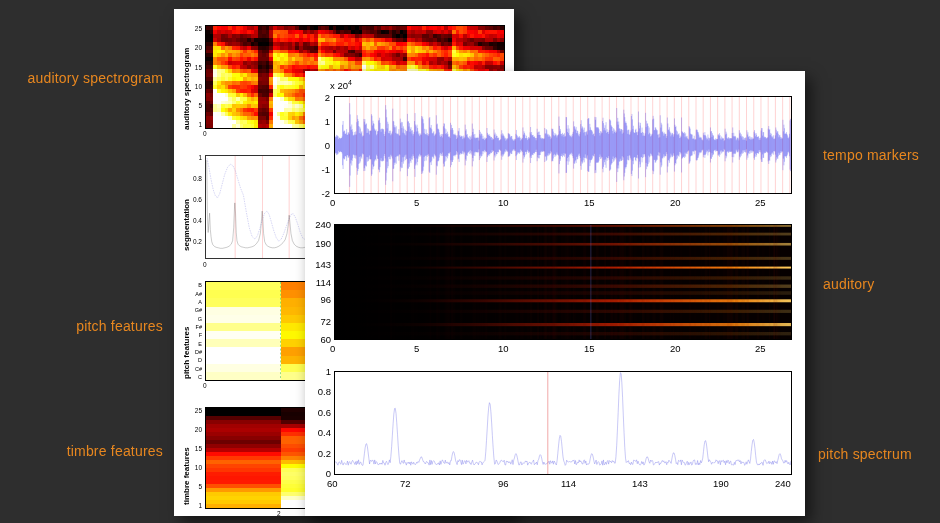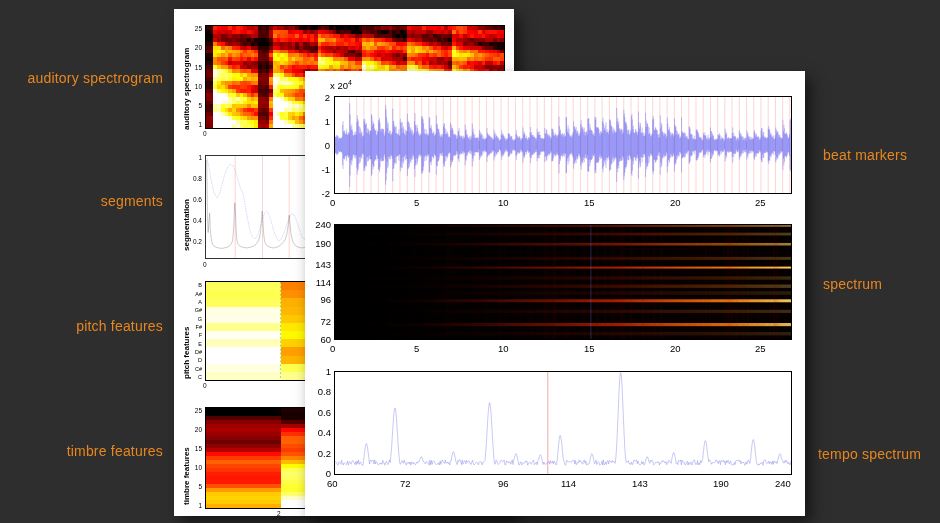--- a/index.html
+++ b/index.html
@@ -76,31 +76,30 @@
   .vline-green { stroke: #66cc66; stroke-width: .7; stroke-dasharray: 2 2; }
   .vline-blue { stroke: #6a6ad0; stroke-width: .7; }
 </style>
 </head>
 <body>
 
 <div id="stage">
 
   <div class="anno right-al" style="left:0; top:70px; width:163px;">auditory spectrogram</div>
 
-  <div class="anno right-al" style="left:0; top:193px; width:163px;">segments</div>
 
   <div class="anno right-al" style="left:0; top:318px; width:163px;">pitch features</div>
 
   <div class="anno right-al" style="left:0; top:443px; width:163px;">timbre features</div>
 
-  <div class="anno" style="left:823px; top:147px;">beat markers</div>
-
-  <div class="anno" style="left:823px; top:276px;">spectrum</div>
-
-  <div class="anno" style="left:818px; top:446px;">tempo spectrum</div>
+  <div class="anno" style="left:823px; top:147px;">tempo markers</div>
+
+  <div class="anno" style="left:823px; top:276px;">auditory</div>
+
+  <div class="anno" style="left:818px; top:446px;">pitch spectrum</div>
 
   <div class="card" id="card-left">
 
     <div class="panel" style="left:0; top:0; width:340px; height:128px;">
 
       <div class="ylab" style="left:8px; top:121px;">auditory spectrogram</div>
 
       <div class="tick r" style="left:14px; top:16px; width:14px;">25</div>
       <div class="tick r" style="left:14px; top:35px; width:14px;">20</div>
       <div class="tick r" style="left:14px; top:55px; width:14px;">15</div>

